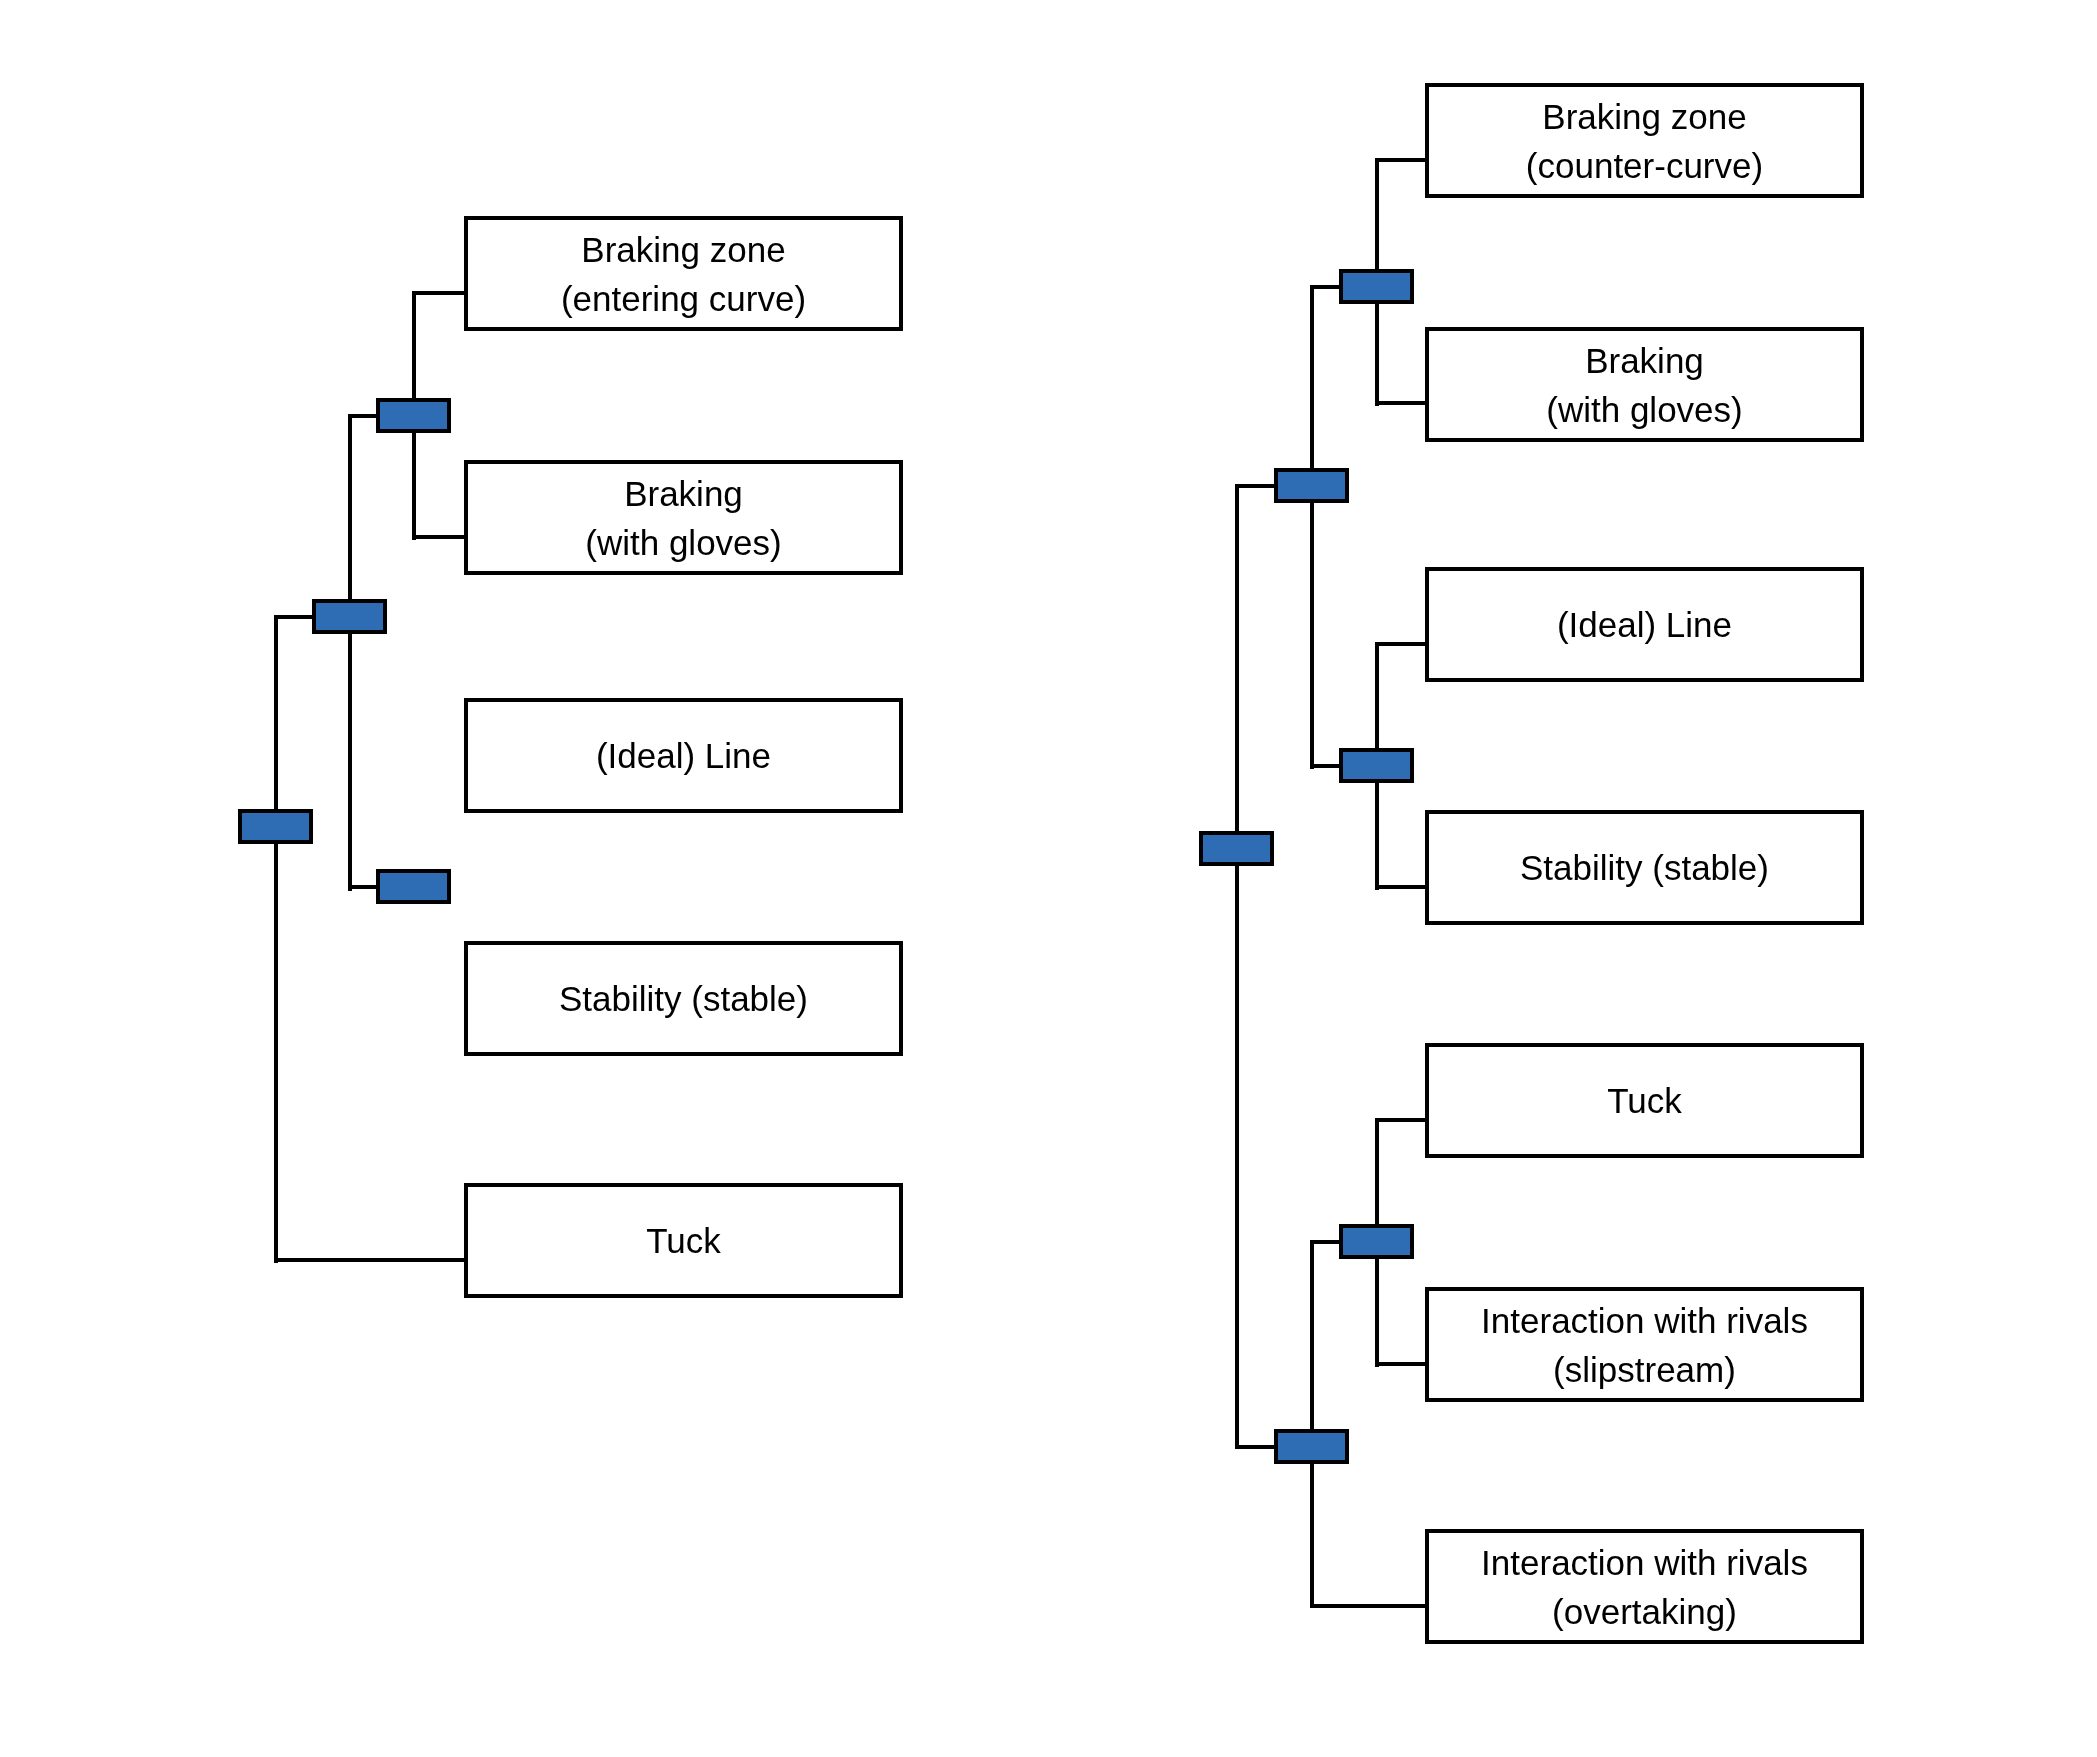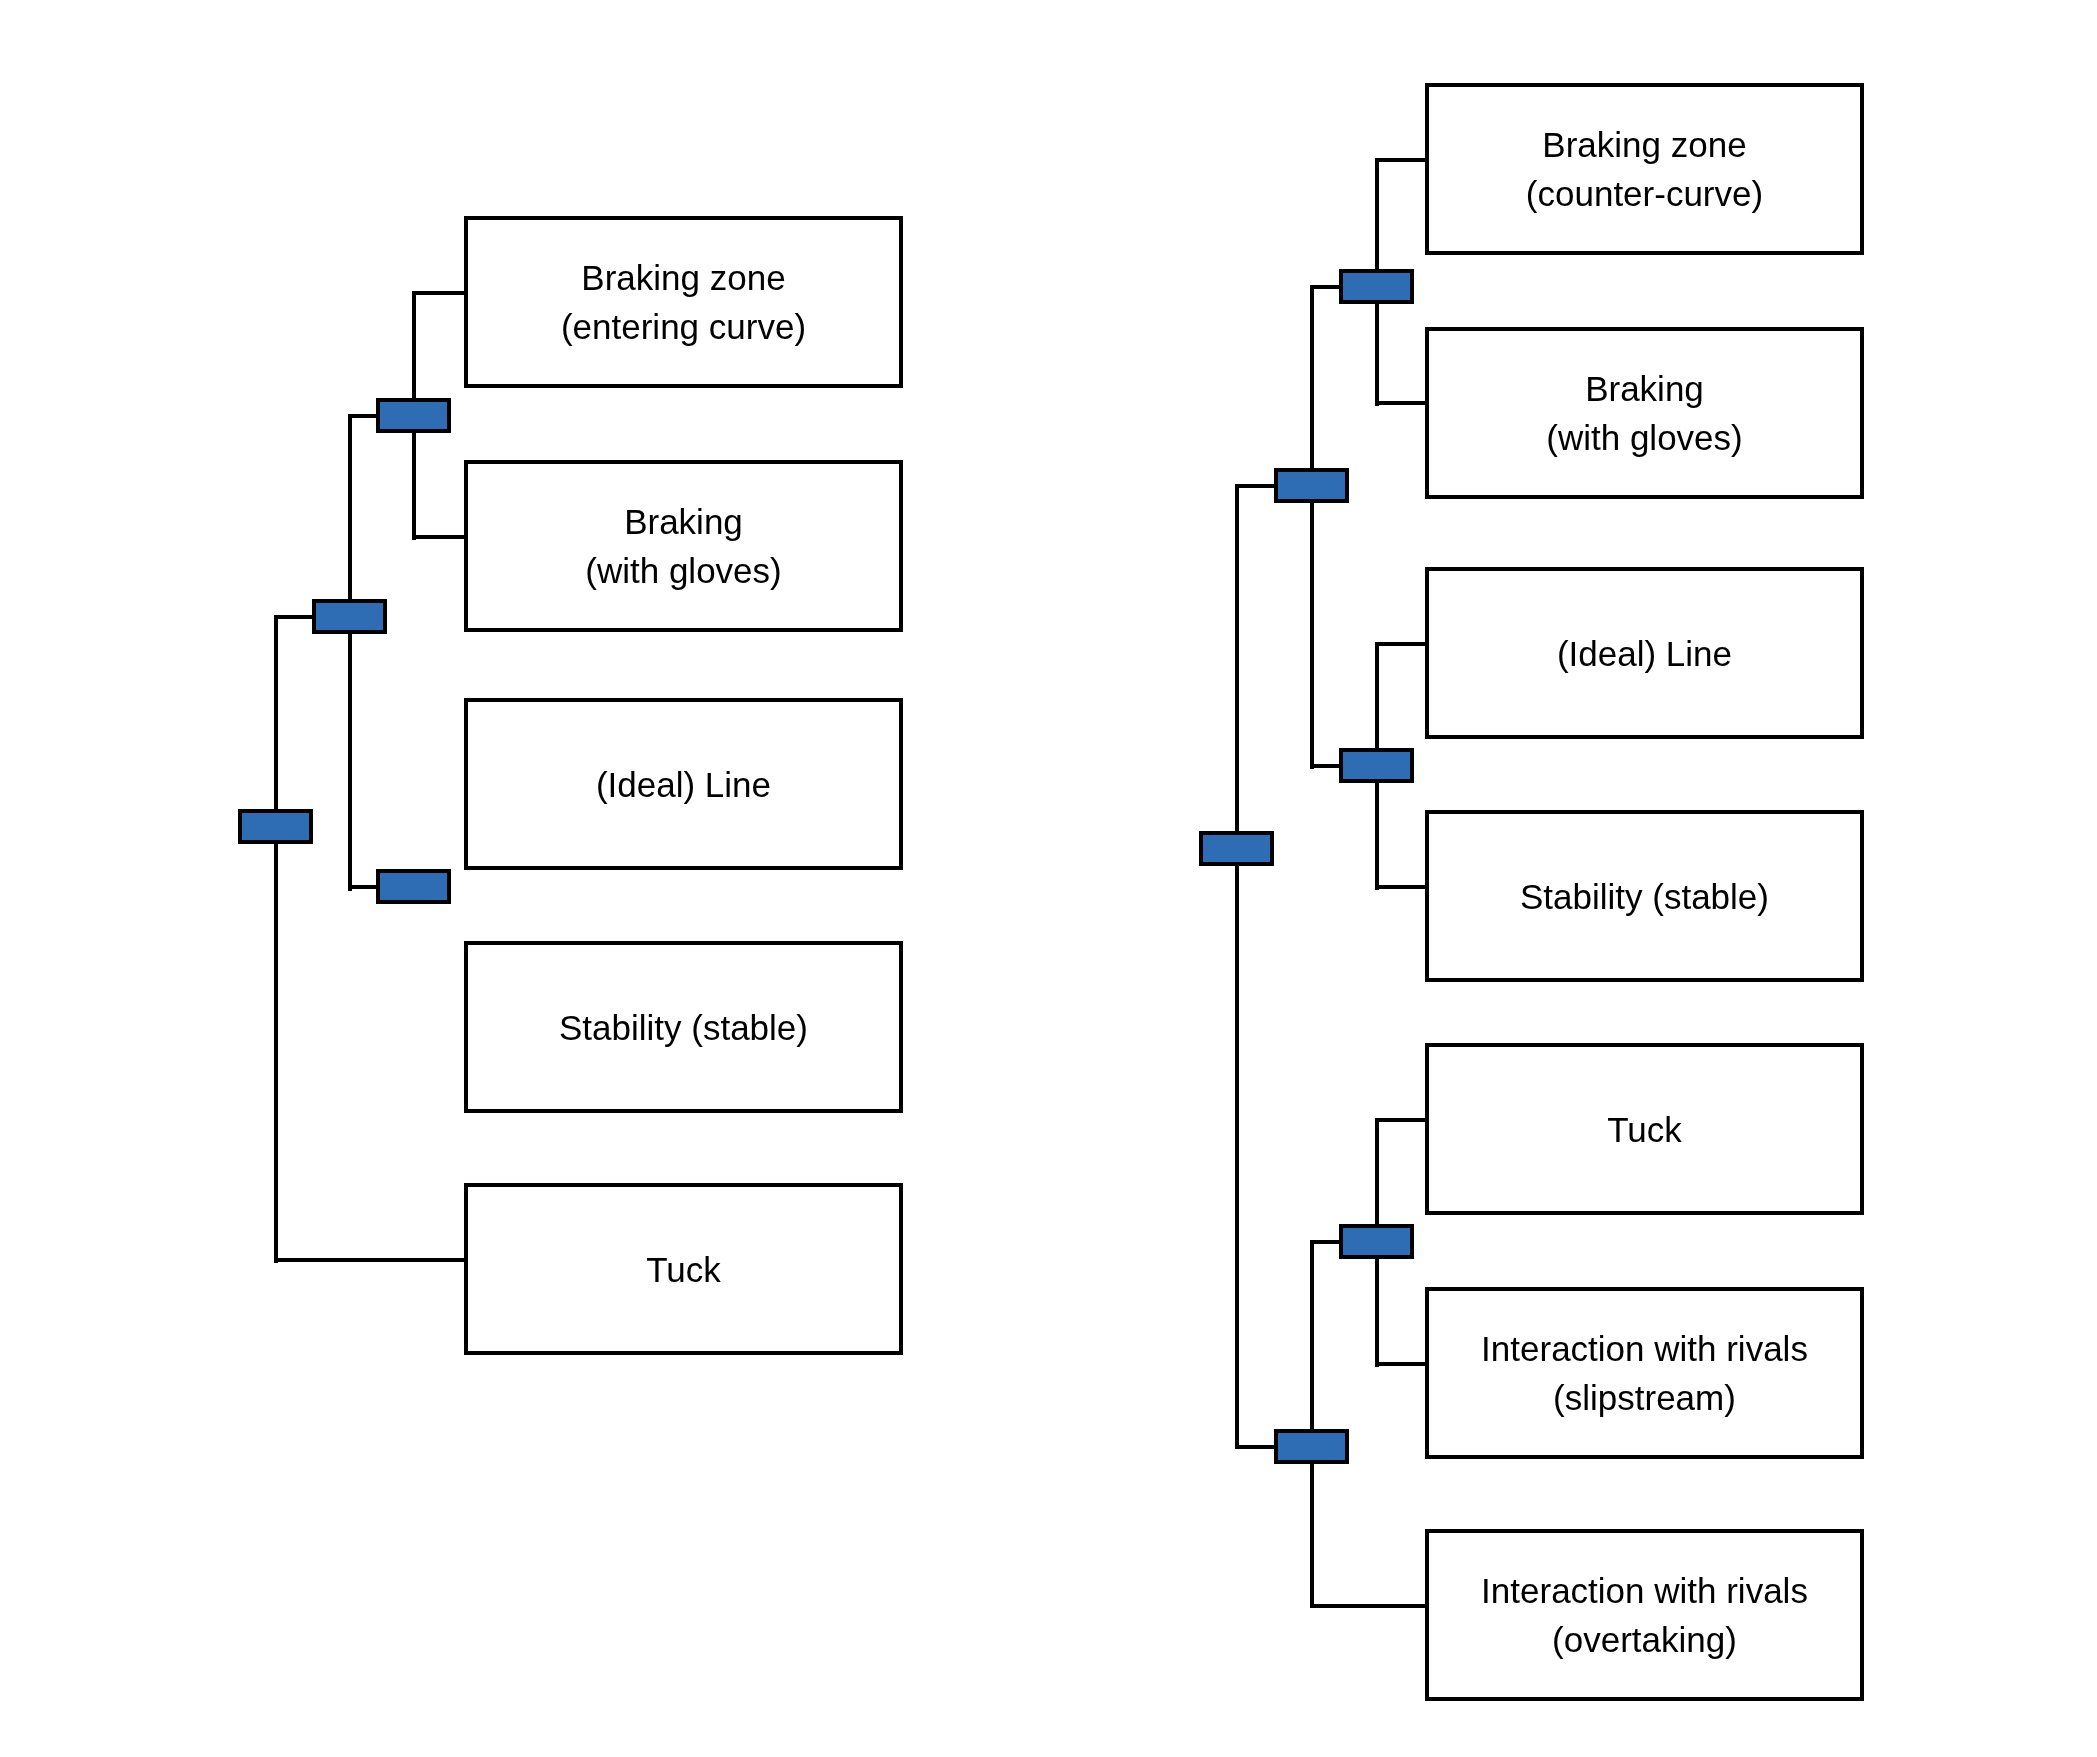--- a/index.html
+++ b/index.html
@@ -16,21 +16,21 @@
     position:relative;
     width:2097px;
     height:1758px;
     background:var(--bg);
     font-family:"Liberation Sans","DejaVu Sans",sans-serif;
     overflow:hidden;
   }
   .leaf-box{
     position:absolute;
     width:439px;
-    height:172px;
+    height:115px;
     box-sizing:border-box;
     border:4px solid var(--box-border);
     background:var(--box-fill);
     color:var(--text-color);
     display:flex;
     align-items:center;
     justify-content:center;
     text-align:center;
     font-size:35px;
     line-height:1.4;

